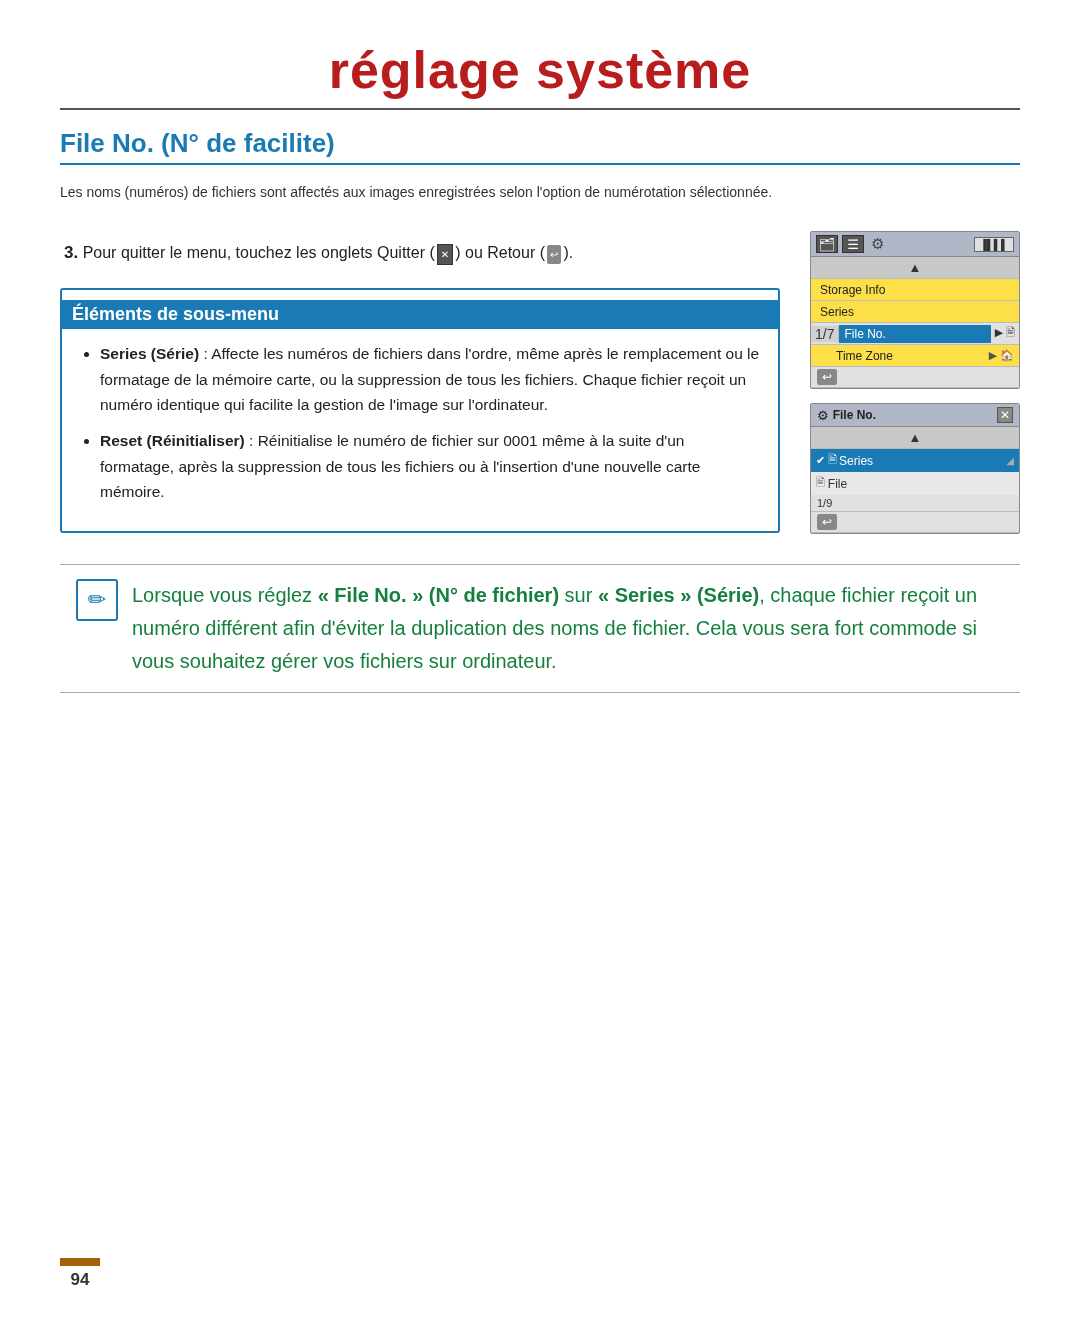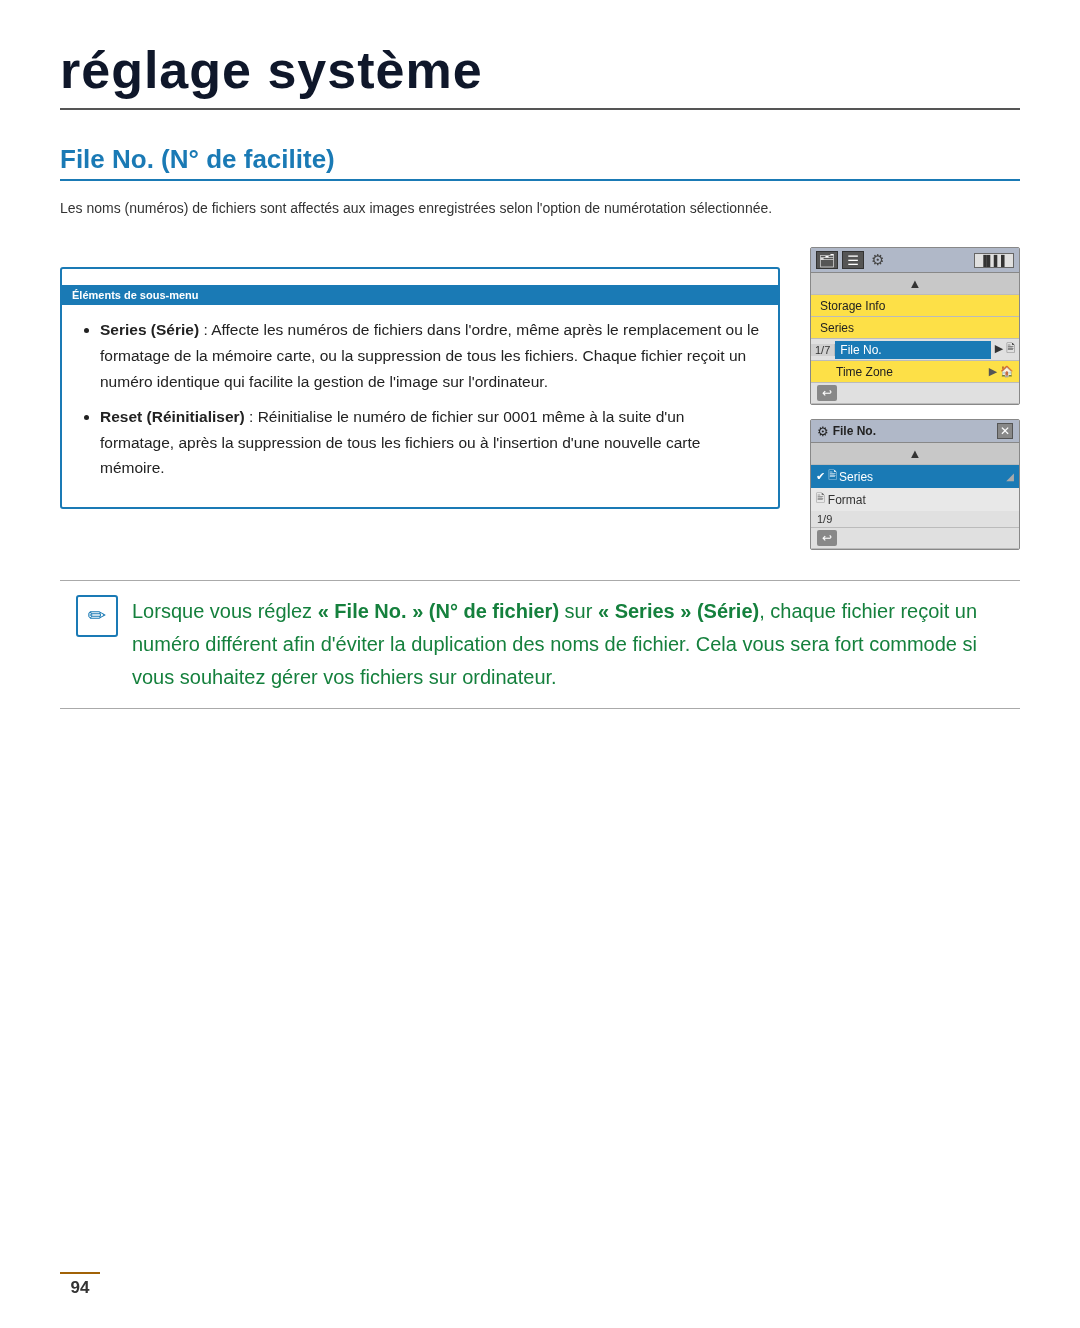--- a/index.html
+++ b/index.html
@@ -9,25 +9,26 @@
       color: #222;
       width: 1080px;
       min-height: 1328px;
       padding: 40px 60px 60px 60px;
       position: relative;
     }
 
     .page-title {
       font-size: 52px;
       font-weight: bold;
-      color: #0f172a;
+      color: #b91c1c;
       border-bottom: 2px solid #555;
       padding-bottom: 8px;
-      margin-bottom: 34px;
+      margin-bottom: 18px;
       letter-spacing: 1px;
+      text-align: center;
     }
 
     .section-heading {
       font-size: 26px;
       font-weight: bold;
       color: #1a7ab5;
       border-bottom: 2px solid #1a7ab5;
       padding-bottom: 4px;
       margin-bottom: 16px;
     }
@@ -82,21 +83,21 @@
       border: 2px solid #1a7ab5;
       border-radius: 3px;
       padding: 16px 18px;
       margin-top: 20px;
       background: #fff;
     }
 
     .submenu-box .submenu-title {
       background: #1a7ab5;
       color: #fff;
-      font-size: 11px;
+      font-size: 18px;
       font-weight: bold;
       padding: 4px 10px;
       margin: -16px -18px 12px -18px;
       display: inline-block;
       width: calc(100% + 36px);
     }
 
     .submenu-box ul {
       list-style: disc;
       padding-left: 20px;
@@ -277,26 +278,26 @@
     }
 
     .note-text {
       font-size: 20px;
       line-height: 1.65;
       color: #15803d;
     }
 
     .page-number {
       position: absolute;
-      bottom: 30px;
+      bottom: 38px;
       left: 60px;
       font-size: 17px;
       font-weight: bold;
       color: #333;
-      border-top: 2px solid #a16207;
+      border-top: 8px solid #a16207;
       padding-top: 4px;
       width: 40px;
       text-align: center;
     }
 
     .inline-icon {
       display: inline-block;
       background: #555;
       color: #fff;
       font-size: 10px;
@@ -340,20 +341,24 @@
 
 <h1 class="page-title">réglage système</h1>
 
 <h2 class="section-heading">File No. (N° de facilite)</h2>
 
 <p class="intro-text">Les noms (numéros) de fichiers sont affectés aux images enregistrées selon l'option de numérotation sélectionnée.</p>
 
 <div class="main-content">
   <div class="left-column">
     <ol class="steps-list">
+      <li style="margin-top:8px;">
+        <span class="step-num">3.</span>
+        Pour quitter le menu, touchez les onglets Quitter (<span class="inline-x">✕</span>) ou Retour (<span class="inline-back">↩</span>).
+      </li>
     </ol>
 
     <div class="submenu-box">
       <div class="submenu-title">Éléments de sous-menu</div>
       <ul>
         <li>
           <span style="font-weight:bold;">Series (Série)</span> : Affecte les numéros de fichiers dans l'ordre, même après le remplacement ou le formatage de la mémoire carte, ou la suppression de tous les fichiers. Chaque fichier reçoit un numéro identique qui facilite la gestion de l'image sur l'ordinateur.
         </li>
         <li>
           <span style="font-weight:bold;">Reset (Réinitialiser)</span> : Réinitialise le numéro de fichier sur 0001 même à la suite d'un formatage, après la suppression de tous les fichiers ou à l'insertion d'une nouvelle carte mémoire.
@@ -379,21 +384,21 @@
 
       <div class="camera-menu-row">
         <span class="row-label">Storage Info</span>
       </div>
 
       <div class="camera-menu-row">
         <span class="row-label">Series</span>
       </div>
 
       <div class="camera-menu-row" style="background:#e0e0e0; display:flex; align-items:center; padding:0;">
-        <span style="font-size:11px; padding:0 4px; color:#333; background:#d0d0d0; border-right:1px solid #bbb;">1/7</span>
+        <span style="font-size:14px; padding:0 4px; color:#333; background:#d0d0d0; border-right:1px solid #bbb;">1/7</span>
         <span class="row-label highlight" style="font-size:12px; background:#1a7ab5; color:#fff; padding:2px 5px; flex:1;">File No.</span>
         <span style="font-size:11px; padding:0 4px; color:#333;">▶ 🖹</span>
       </div>
 
       <div class="camera-menu-row">
         <span class="row-label" style="padding-left:20px;">Time Zone</span>
         <span style="font-size:11px; color:#555;">▶ 🏠</span>
       </div>
 
       <div class="nav-row">
@@ -415,21 +420,21 @@
 
       <div class="series-row">
         <span class="check-icon">✔</span>
         <span style="font-size:11px; margin-right:2px;">🖹</span>
         <span style="font-size:12px;">Series</span>
         <span style="margin-left:auto; font-size:10px; color:#aaa;">◢</span>
       </div>
 
       <div class="reset-row">
         <span class="folder-icon" style="font-size:11px; margin-right:3px; color:#555;">🖹</span>
-        <span style="font-size:12px; color:#333;">Format</span>
+        <span style="font-size:12px; color:#333;">File</span>
       </div>
 
       <div class="nav-row">
         <span style="font-size:11px; color:#333;">1/9</span>
       </div>
 
       <div class="nav-row">
         <span class="back-btn">↩</span>
       </div>
     </div>

